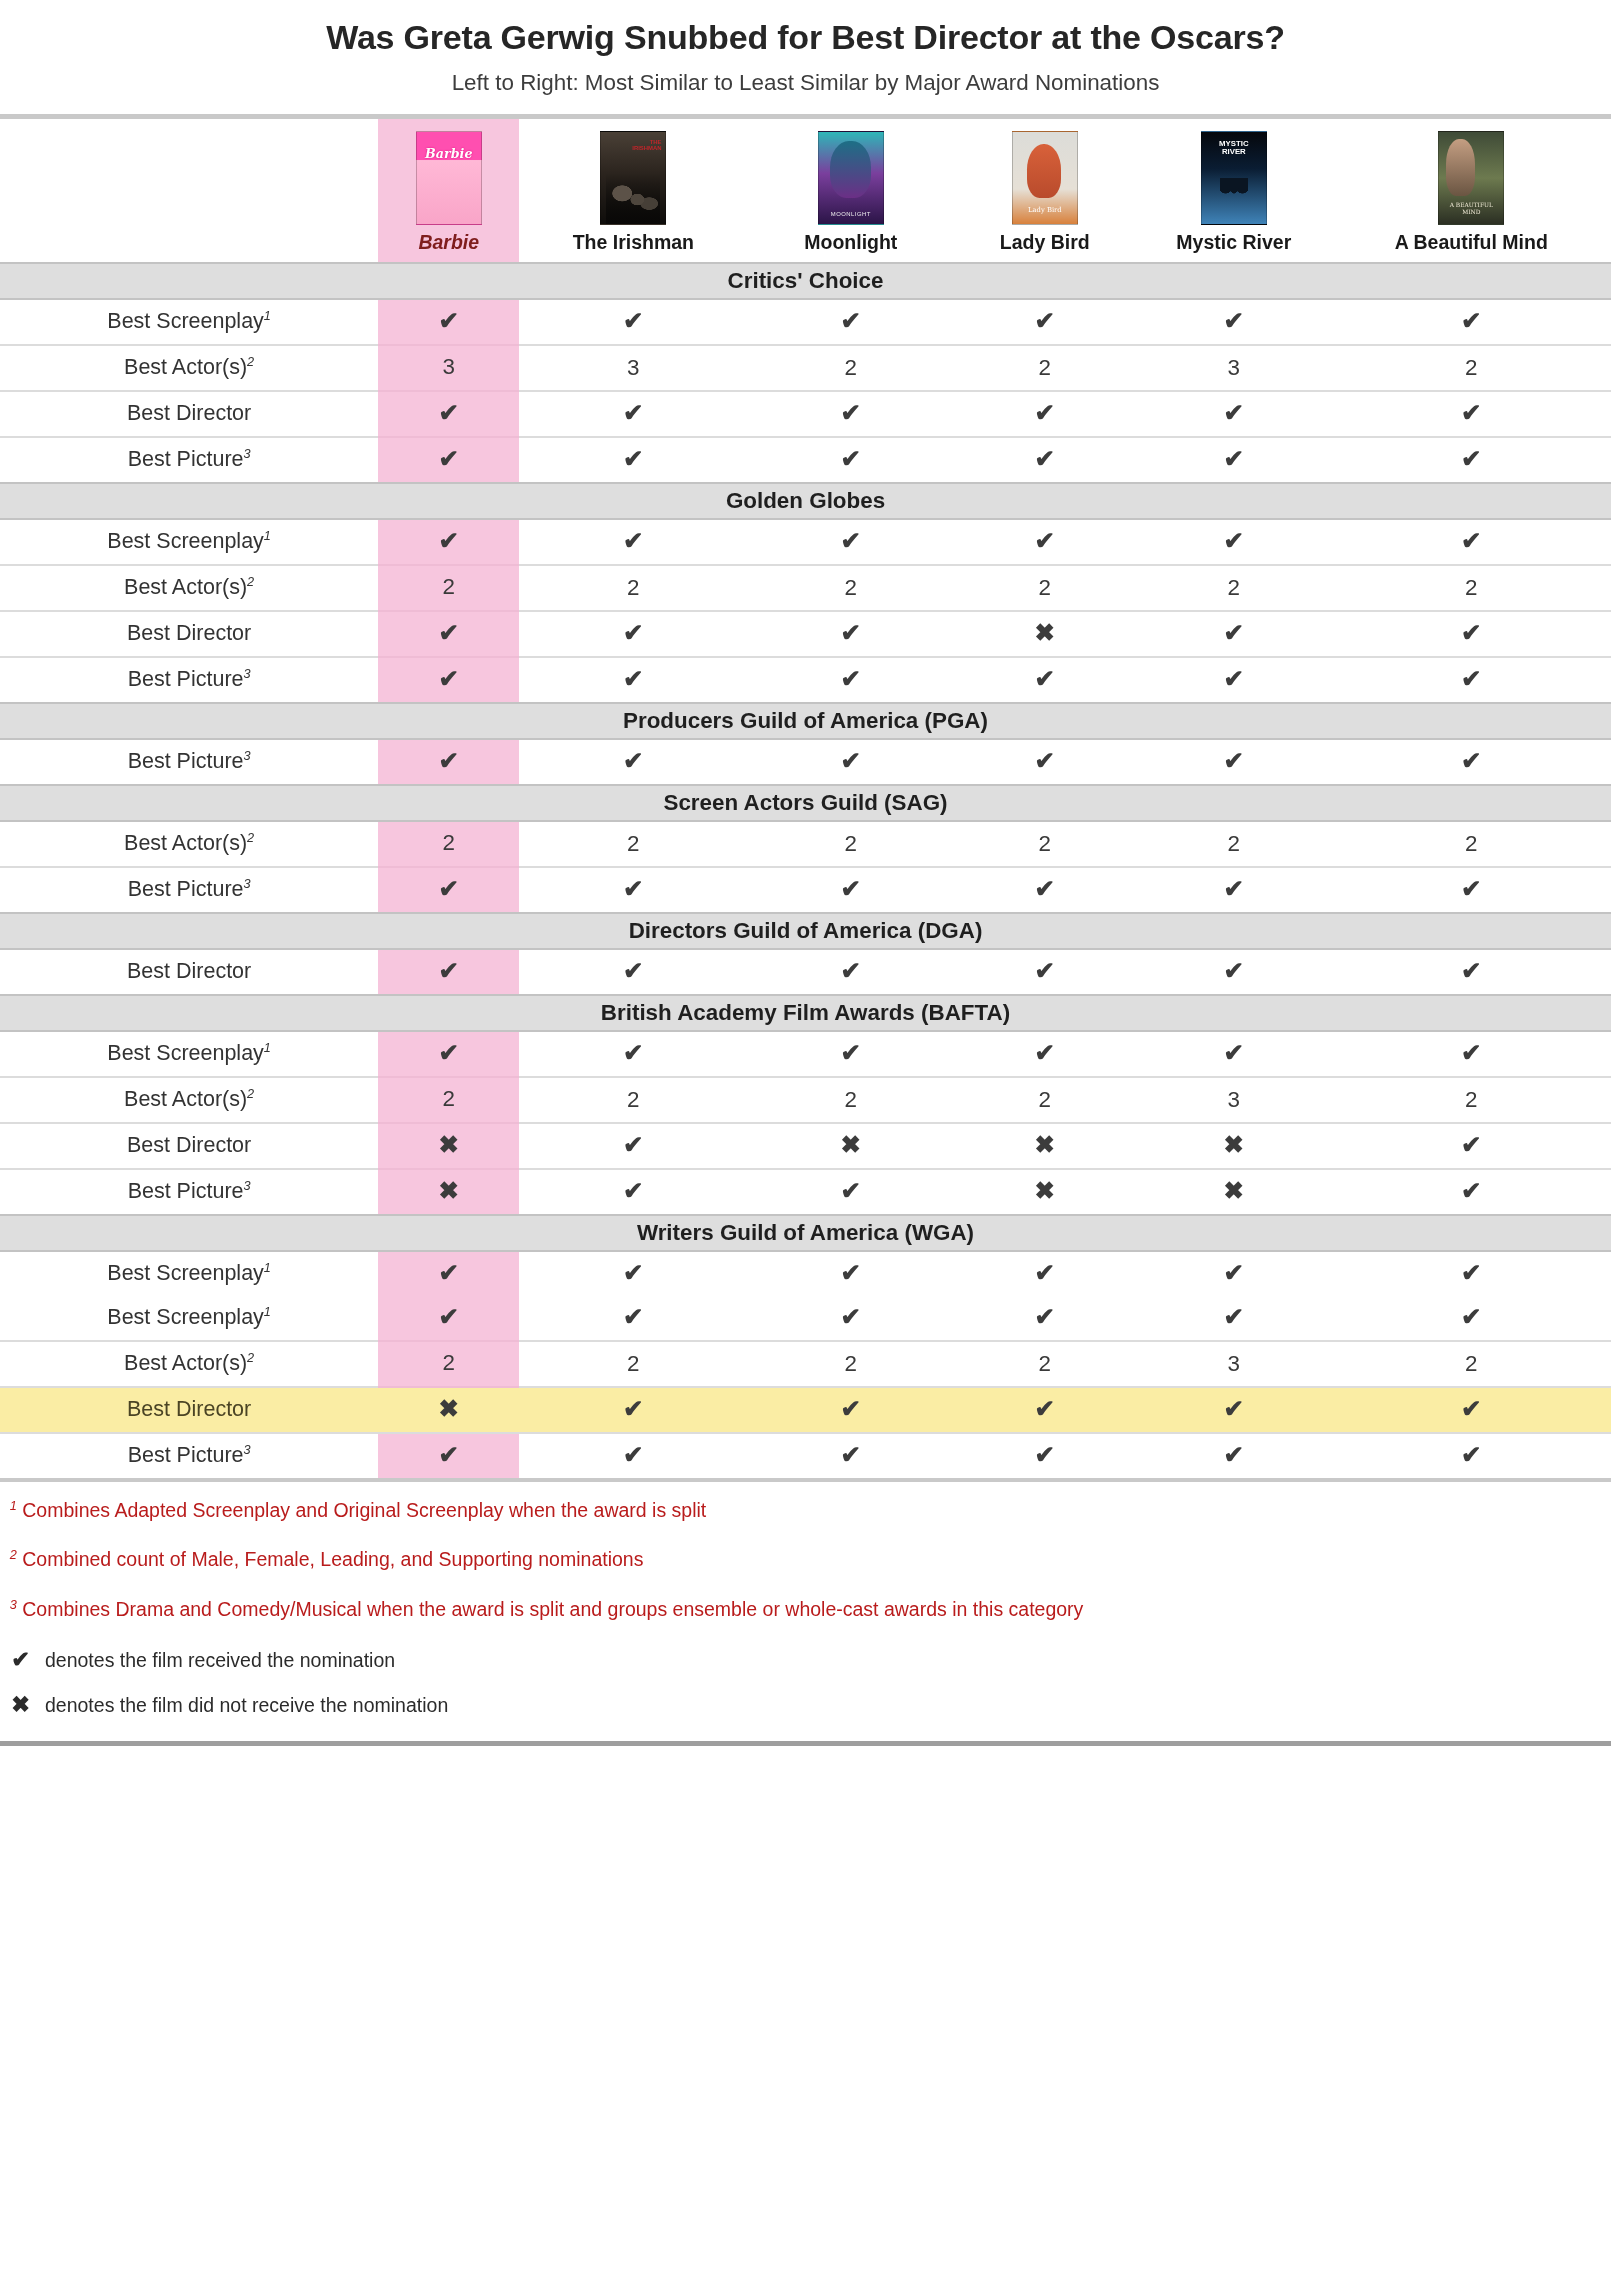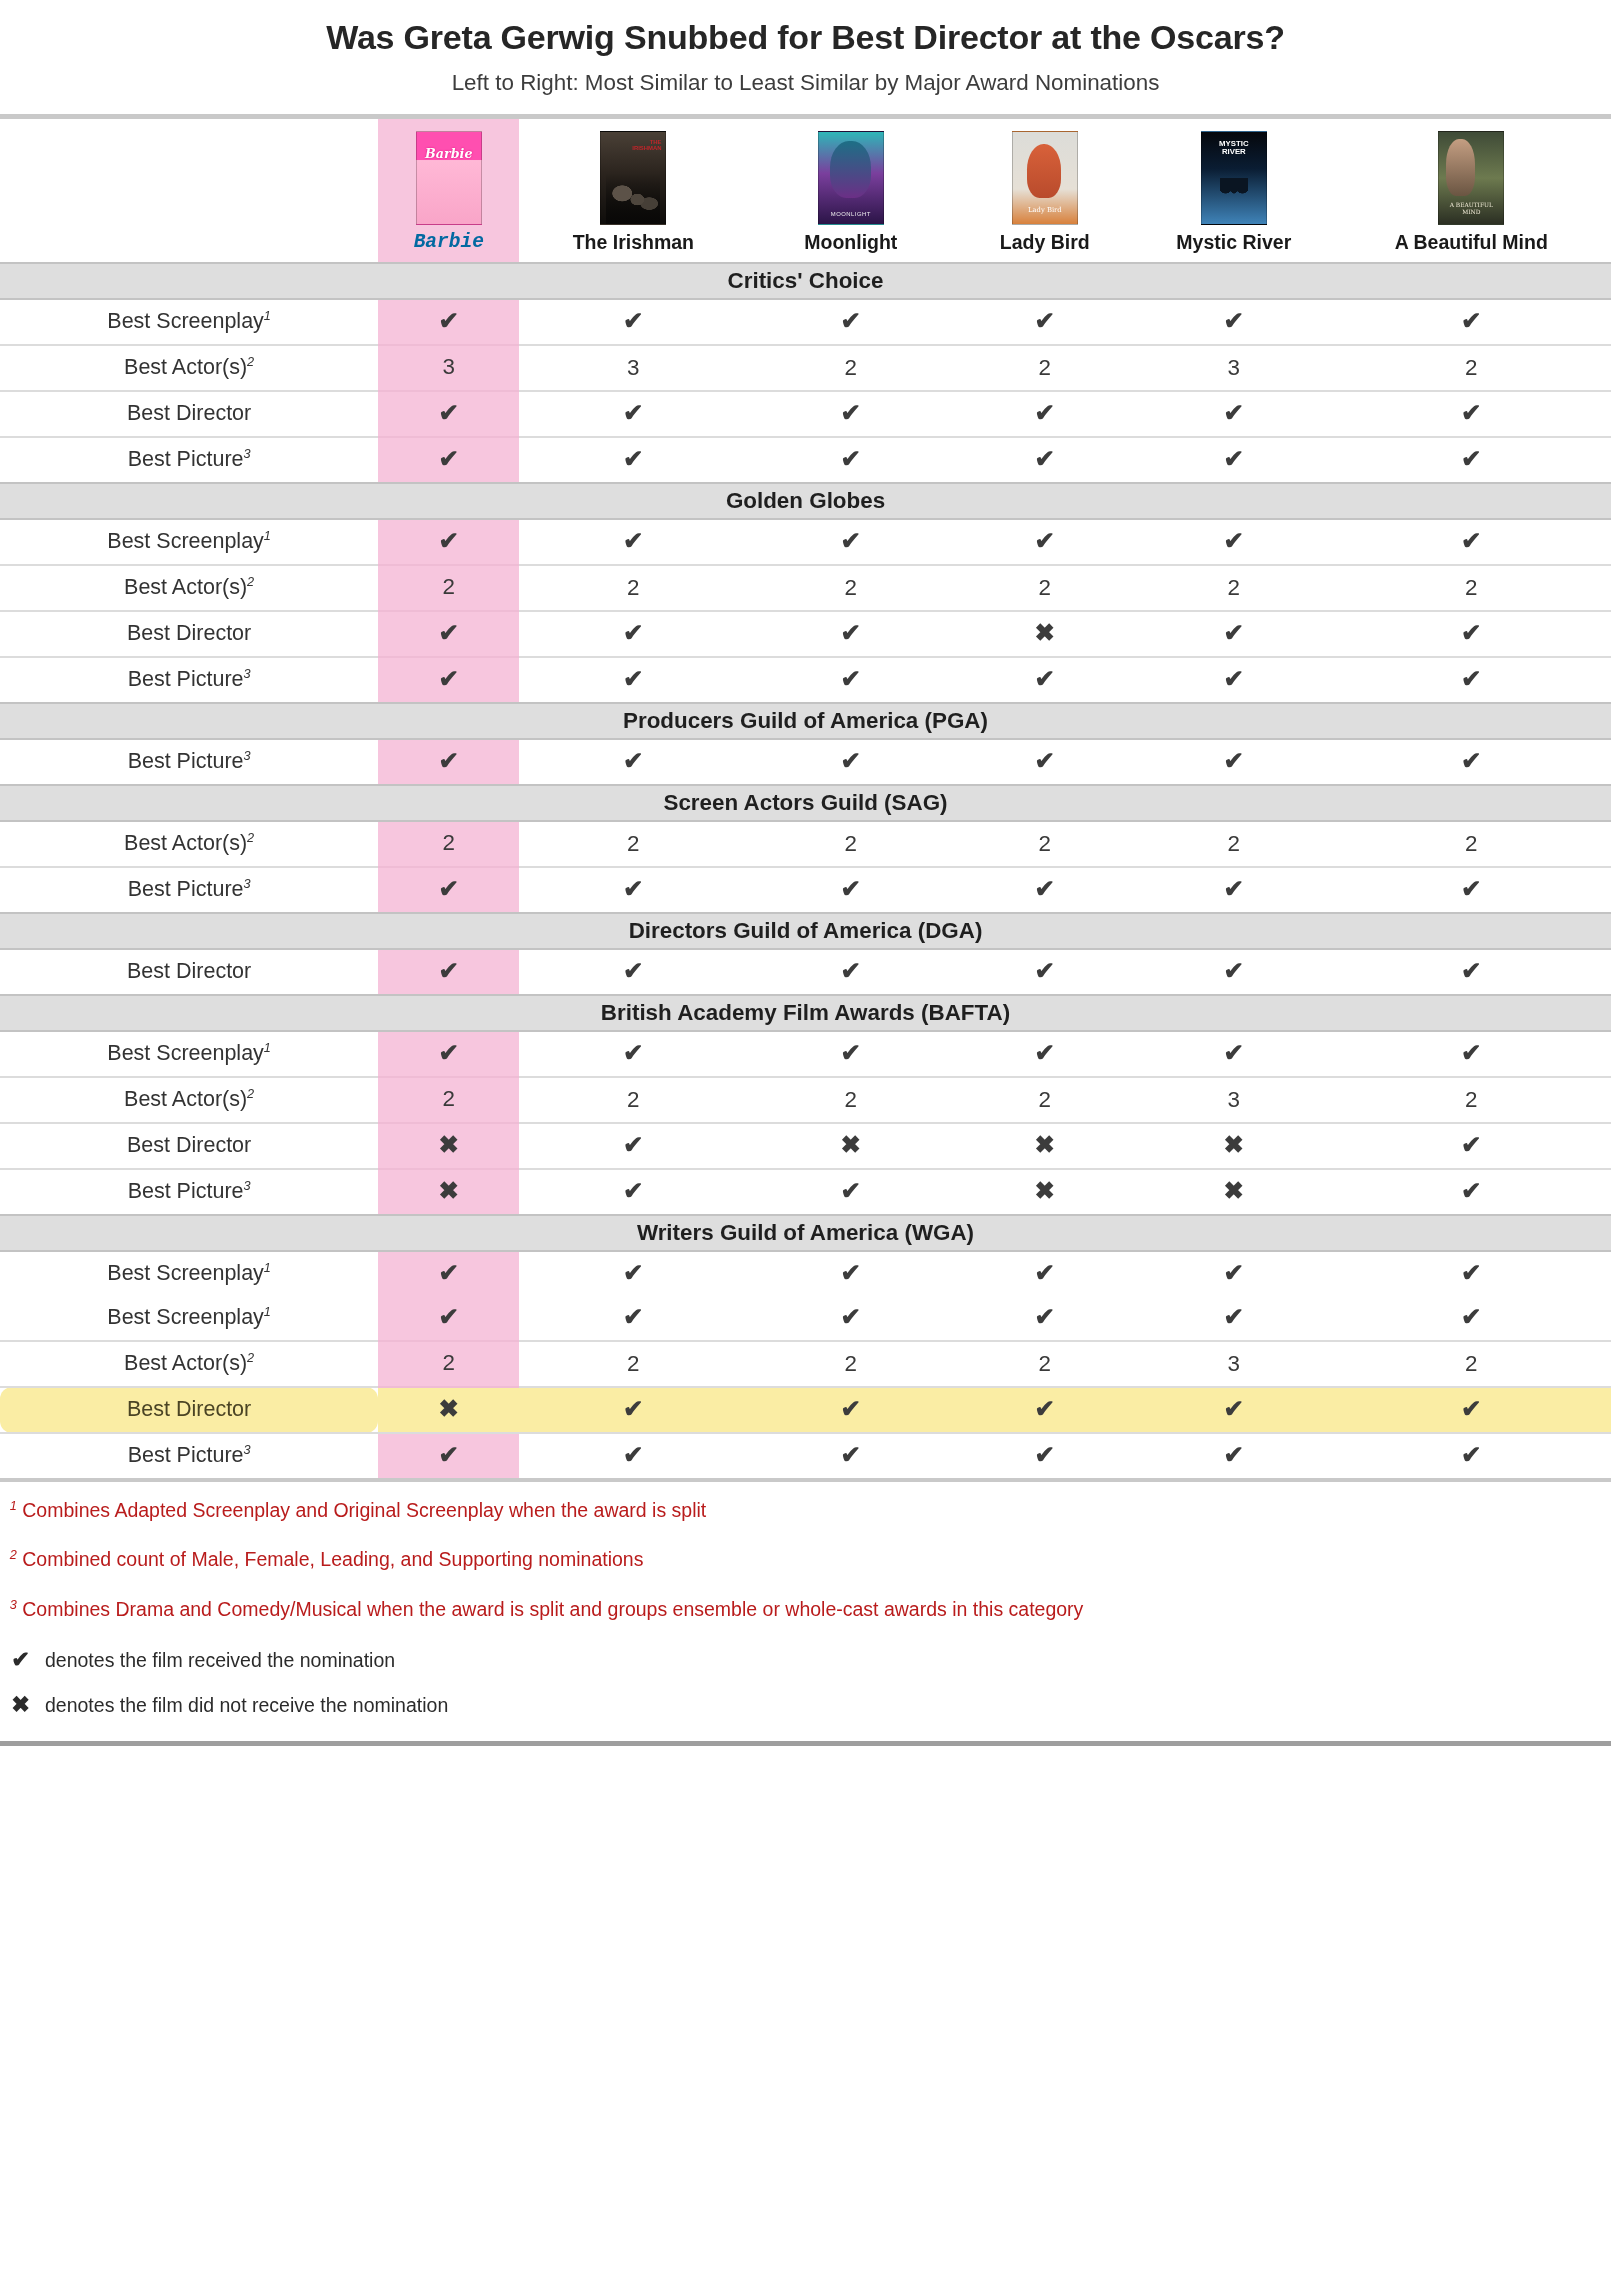--- a/index.html
+++ b/index.html
@@ -47,24 +47,24 @@
     display: block;
     border: 1px solid rgba(0,0,0,.22);
     position: relative;
     overflow: hidden;
   }
   .film-name {
     font-size: 19.5px; font-weight: bold; color: #1a1a1a; line-height: 1.1;
     white-space: nowrap;
   }
   .film-name.barbie {
-    font-family: Liberation Mono, monospace;
+    font-family: Liberation Sans, sans-serif;
     font-style: italic;
     font-weight: bold;
-    color: #0369a1;
+    color: #7f1d1d;
   }
 
   
   .p-barbie { background:
       linear-gradient(to bottom,#ff4fb0 0%,#ff4fb0 30%,#ffb8d6 31%,#f9a5c8 100%),
       #ff4fb0; }
   .p-barbie::before { content:"Barbie"; position:absolute; top:16%; left:0; right:0;
       text-align:center; font-family:"DejaVu Serif",serif; font-style:italic;
       font-weight:bold; font-size:12.7px; color:#fff; text-shadow:0 0 2px #e0007a; }
   .p-barbie::after { content:""; position:absolute; left:0; right:0; top:0; height:32%;
@@ -121,21 +121,20 @@
     border-bottom: 2px solid #c3c3c3;
   }
 
   
   tr.datarow td { height: 44px; padding: 0; border-bottom: 2px solid #dcdcdc; }
   tr.datarow td.lbl {
     text-align: center;
     font-size: 21.5px;
     color: #333333;
     border-bottom: 2px solid #dcdcdc;
-    border-radius: 12px;
   }
   tr.datarow td.hl { background: #f7c6de; border-bottom: 2px solid #efbcd5; }
   tr.datarow.last-of-section td { border-bottom: none; }
 
   sup { font-size: 12.7px; font-style: italic; vertical-align: super; line-height: 0; }
 
   .cells { display: flex; align-items: center; height: 44px; }
   .cell {
     text-align: center;
     font-size: 22.4px;

